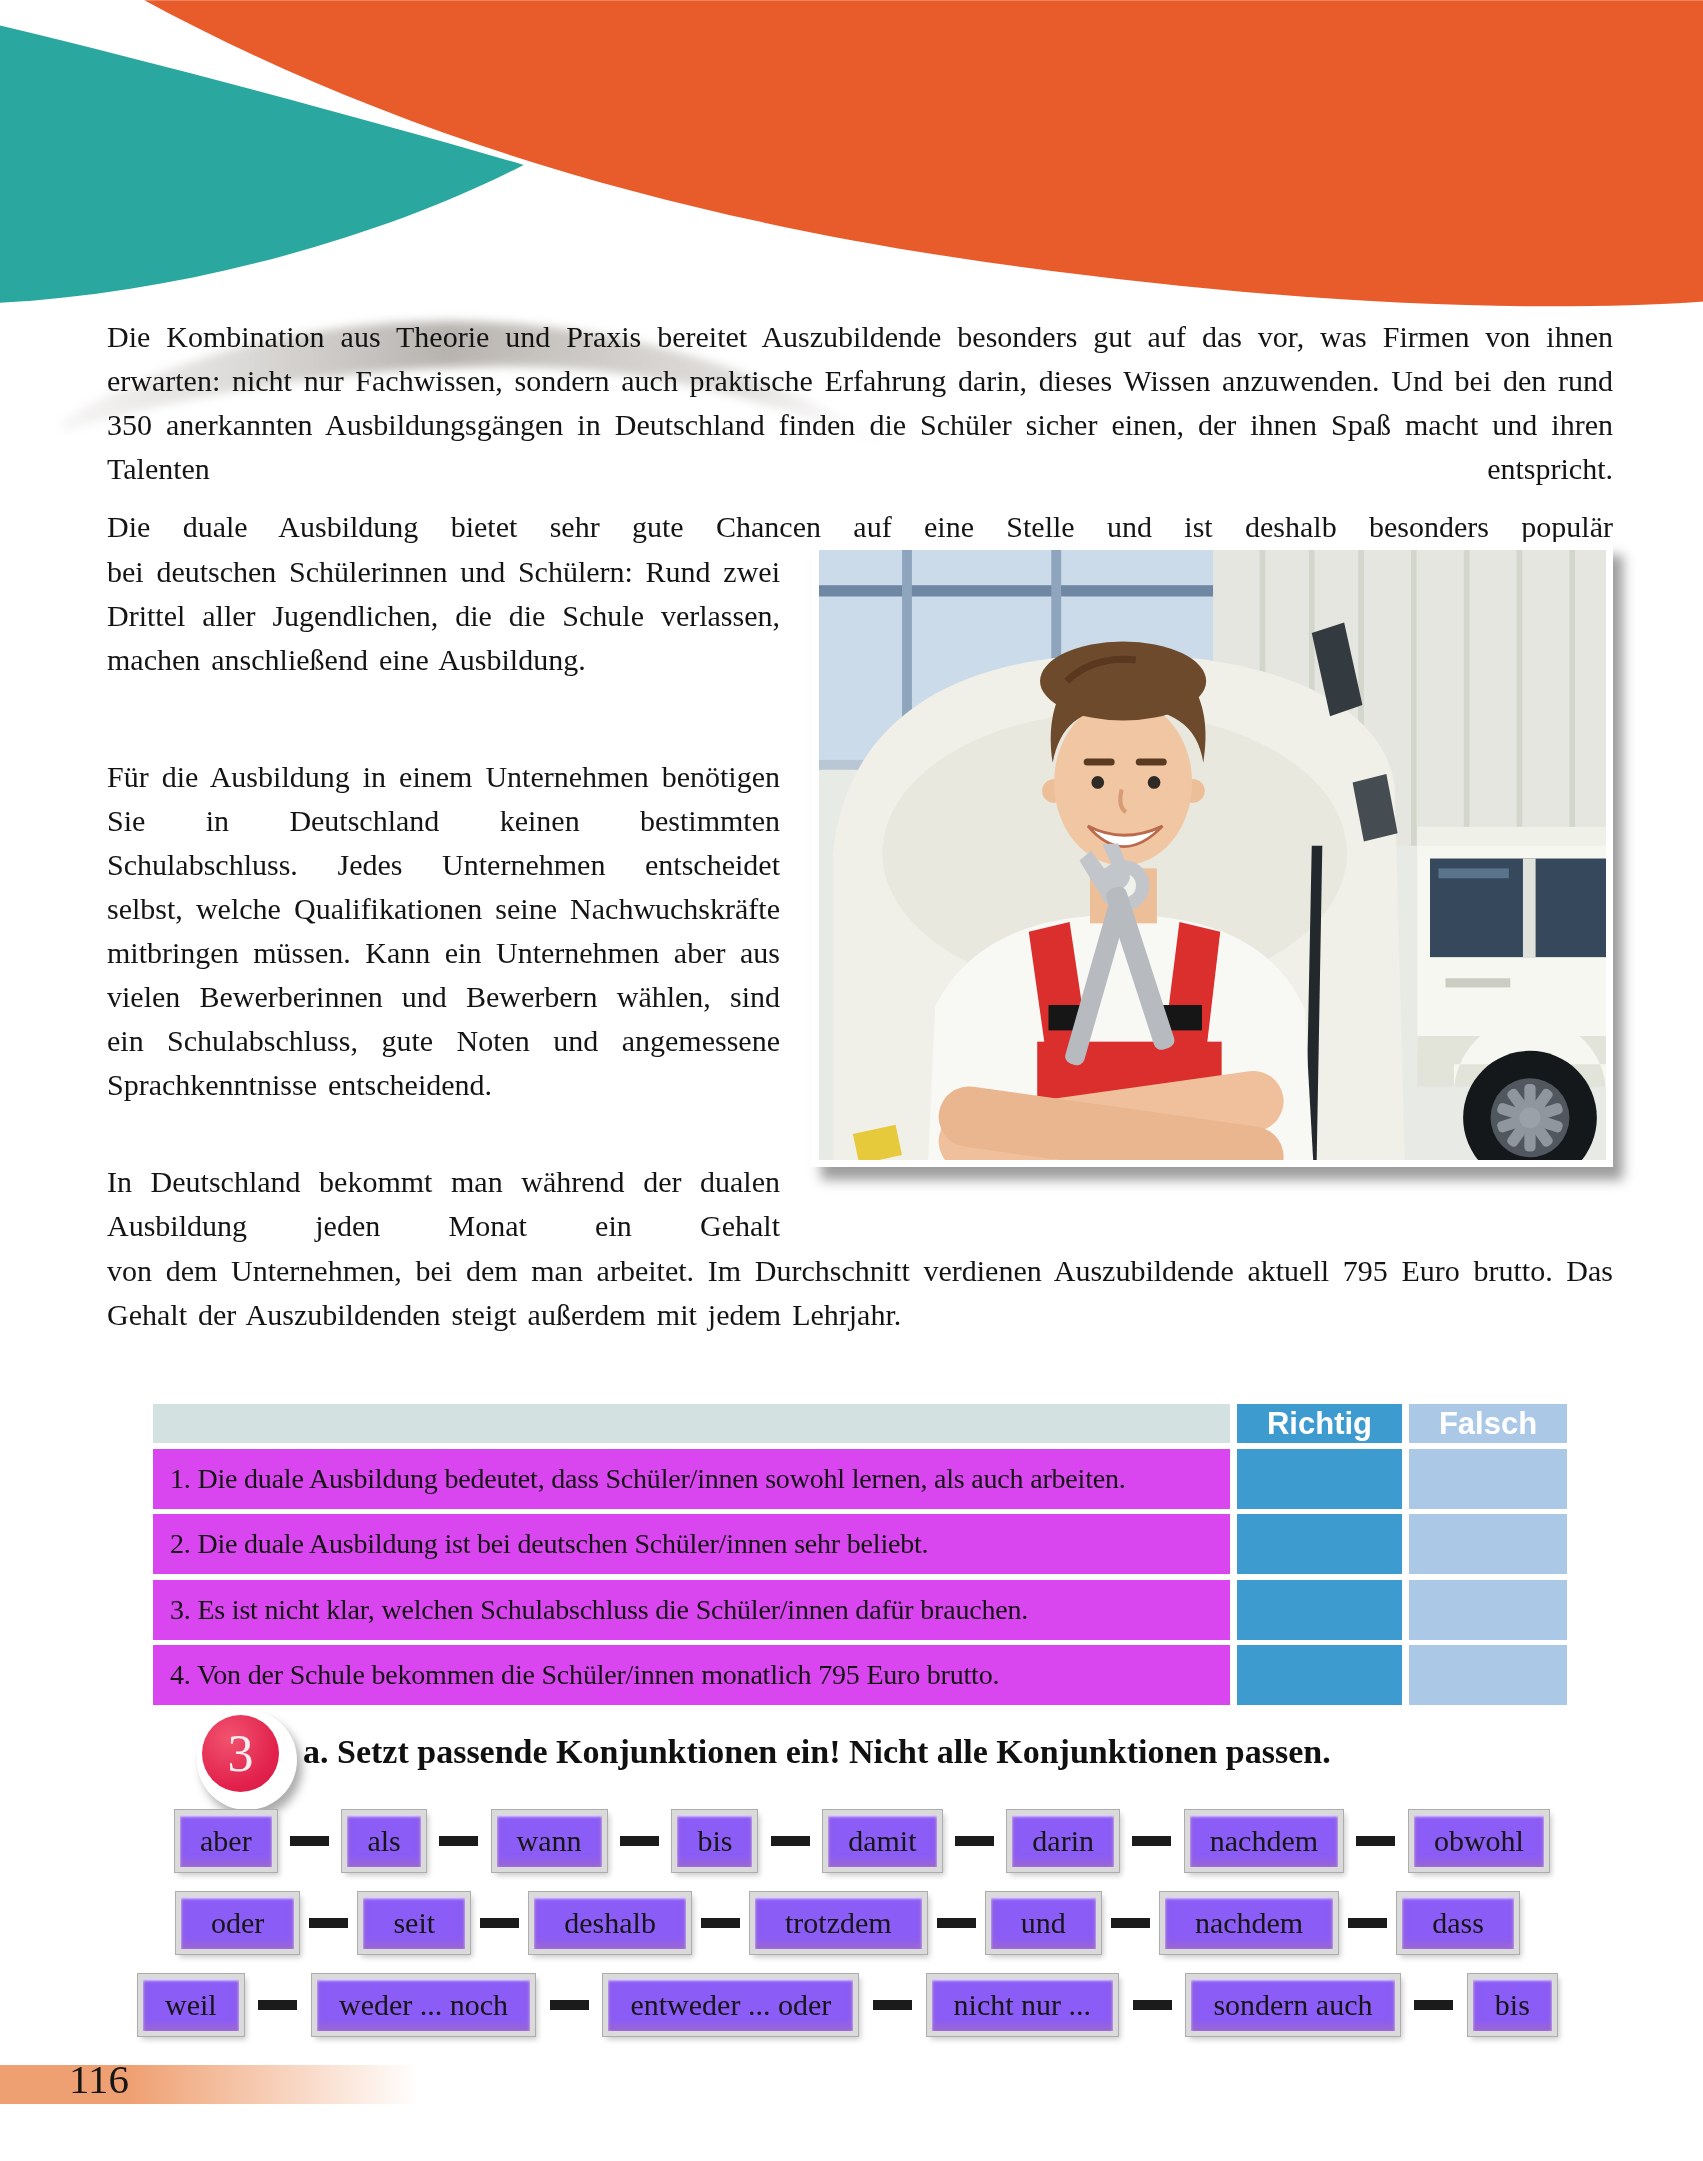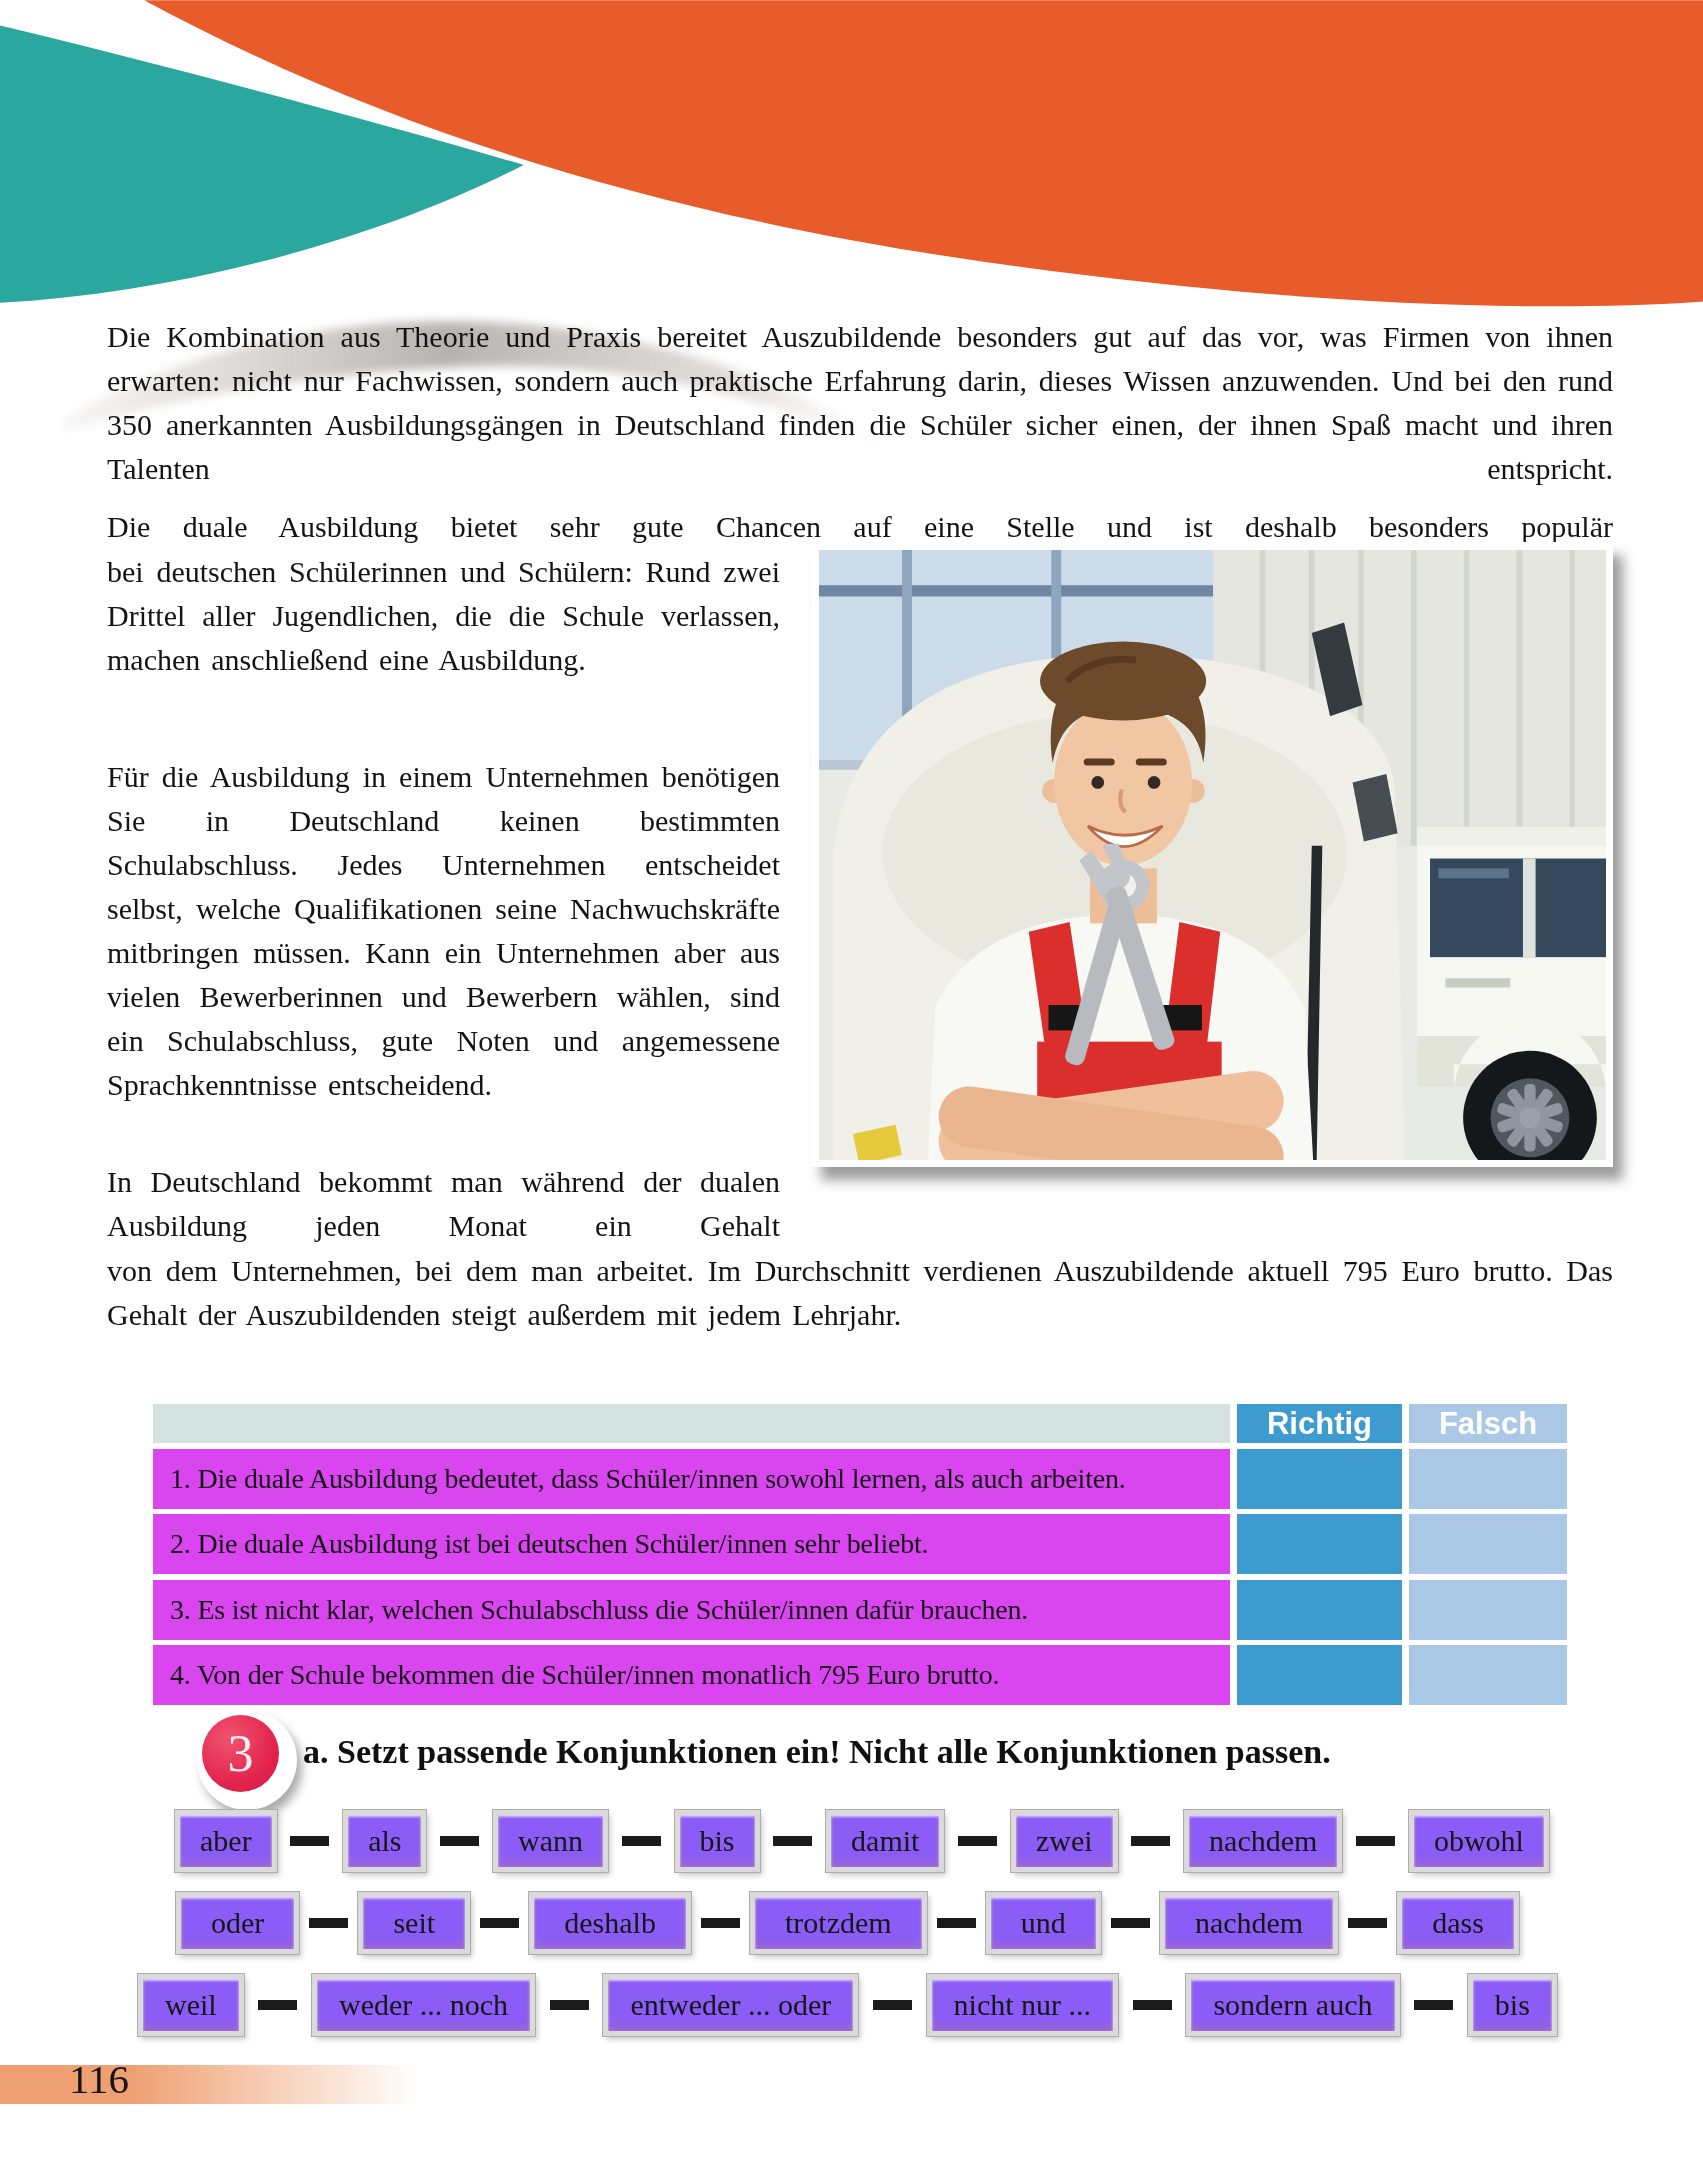--- a/index.html
+++ b/index.html
@@ -211,21 +211,21 @@
   <div class="cbox">aber</div>
   <div class="dash"></div>
   <div class="cbox">als</div>
   <div class="dash"></div>
   <div class="cbox">wann</div>
   <div class="dash"></div>
   <div class="cbox">bis</div>
   <div class="dash"></div>
   <div class="cbox">damit</div>
   <div class="dash"></div>
-  <div class="cbox">zwei</div>
+  <div class="cbox">darin</div>
   <div class="dash"></div>
   <div class="cbox">nachdem</div>
   <div class="dash"></div>
   <div class="cbox">obwohl</div>
 </div>
 
 <div class="conj-row" id="crow2">
   <div class="cbox">oder</div>
   <div class="dash"></div>
   <div class="cbox">seit</div>

